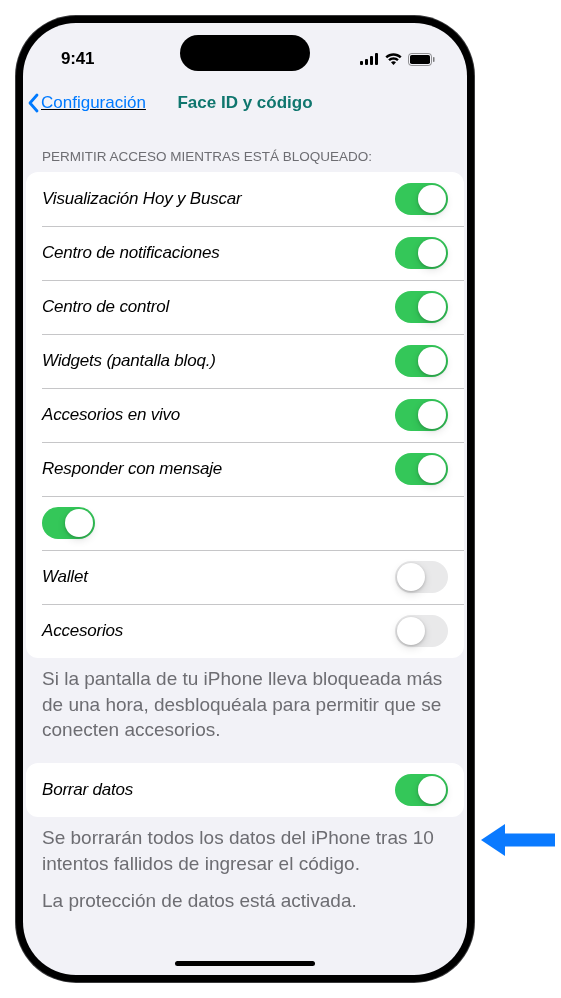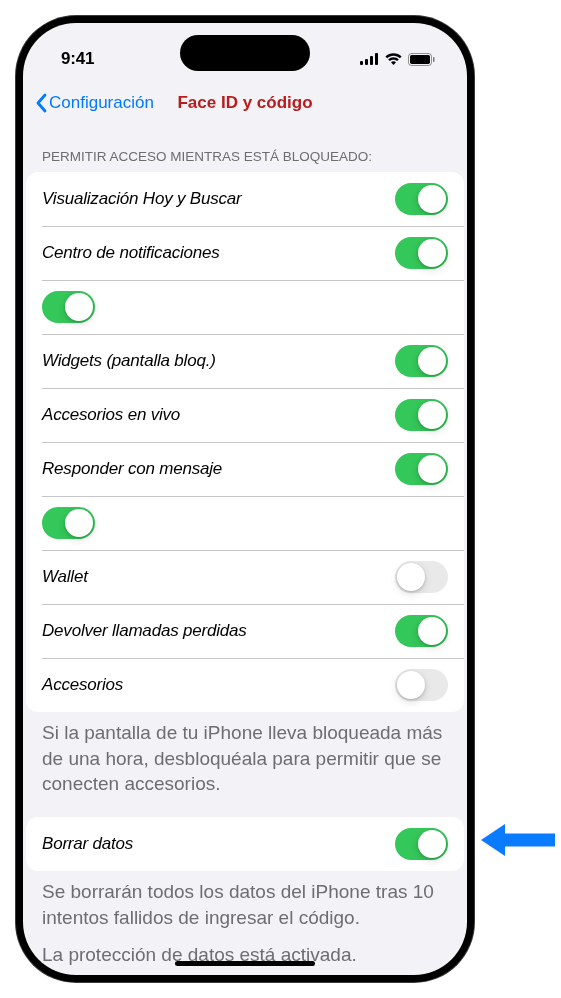--- a/index.html
+++ b/index.html
@@ -62,40 +62,41 @@
     .status-icons {
       display: flex;
       align-items: center;
       gap: 6px;
     }
     .nav-bar {
       height: 48px;
       display: flex;
       align-items: center;
       position: relative;
-      padding: 0 12px;
+      padding: 0 4px;
+      text-decoration: underline;
     }
     .back-button {
       display: flex;
       align-items: center;
       color: #007aff;
       font-size: 17px;
       gap: 2px;
     }
     .back-chevron {
       width: 12px;
       height: 20px;
     }
     .nav-title {
       position: absolute;
       left: 50%;
       transform: translateX(-50%);
       font-size: 17px;
       font-weight: 600;
-      color: #b91c1c;
+      color: #0f766e;
       white-space: nowrap;
     }
     .content {
       padding: 0 3px;
       overflow-y: auto;
       height: calc(100% - 104px);
     }
     .section-header {
       font-size: 13.5px;
       color: #6d6d72;
@@ -237,20 +238,21 @@
               <div class="toggle-knob"></div>
             </div>
         </div>
         <div class="list-row">
           <div class="row-label">Centro de notificaciones</div>
           <div class="toggle on">
               <div class="toggle-knob"></div>
             </div>
         </div>
         <div class="list-row">
+          <div class="row-label">Centro de control</div>
           <div class="toggle on">
               <div class="toggle-knob"></div>
             </div>
         </div>
         <div class="list-row">
           <div class="row-label">Widgets (pantalla bloq.)</div>
           <div class="toggle on">
               <div class="toggle-knob"></div>
             </div>
         </div>
@@ -267,26 +269,20 @@
             </div>
         </div>
         <div class="list-row">
           <div class="toggle on">
               <div class="toggle-knob"></div>
             </div>
         </div>
         <div class="list-row">
           <div class="row-label">Wallet</div>
           <div class="toggle off">
-              <div class="toggle-knob"></div>
-            </div>
-        </div>
-        <div class="list-row">
-          <div class="row-label">Devolver llamadas perdidas</div>
-          <div class="toggle on">
               <div class="toggle-knob"></div>
             </div>
         </div>
         <div class="list-row">
           <div class="row-label">Accesorios</div>
           <div class="toggle off">
               <div class="toggle-knob"></div>
             </div>
         </div>
       </div>

